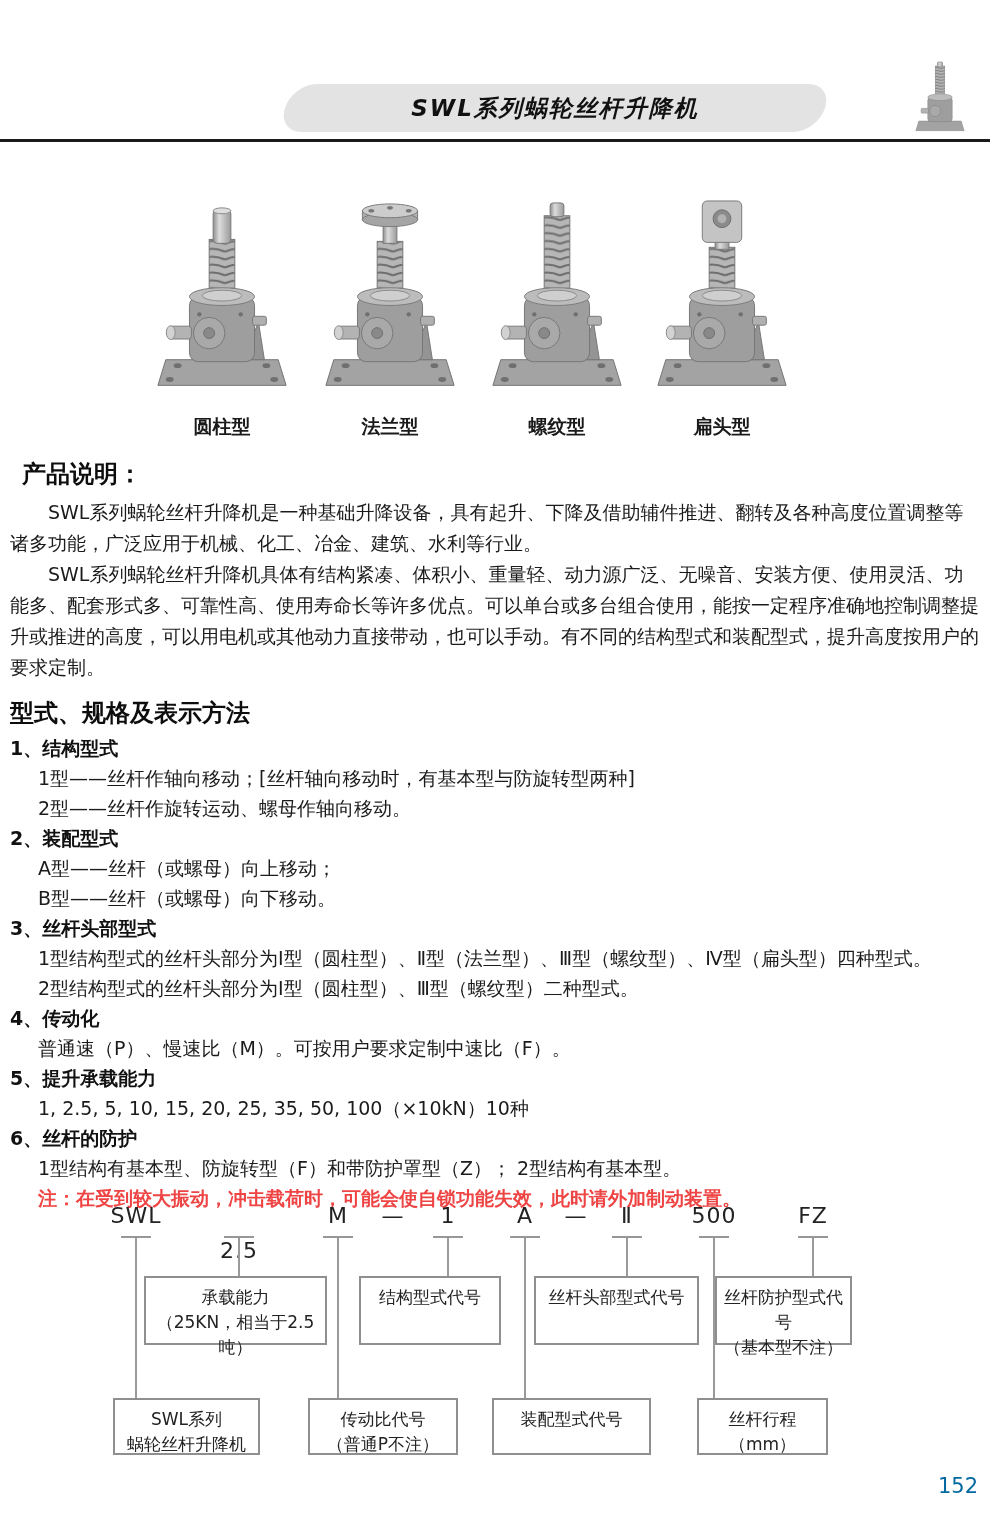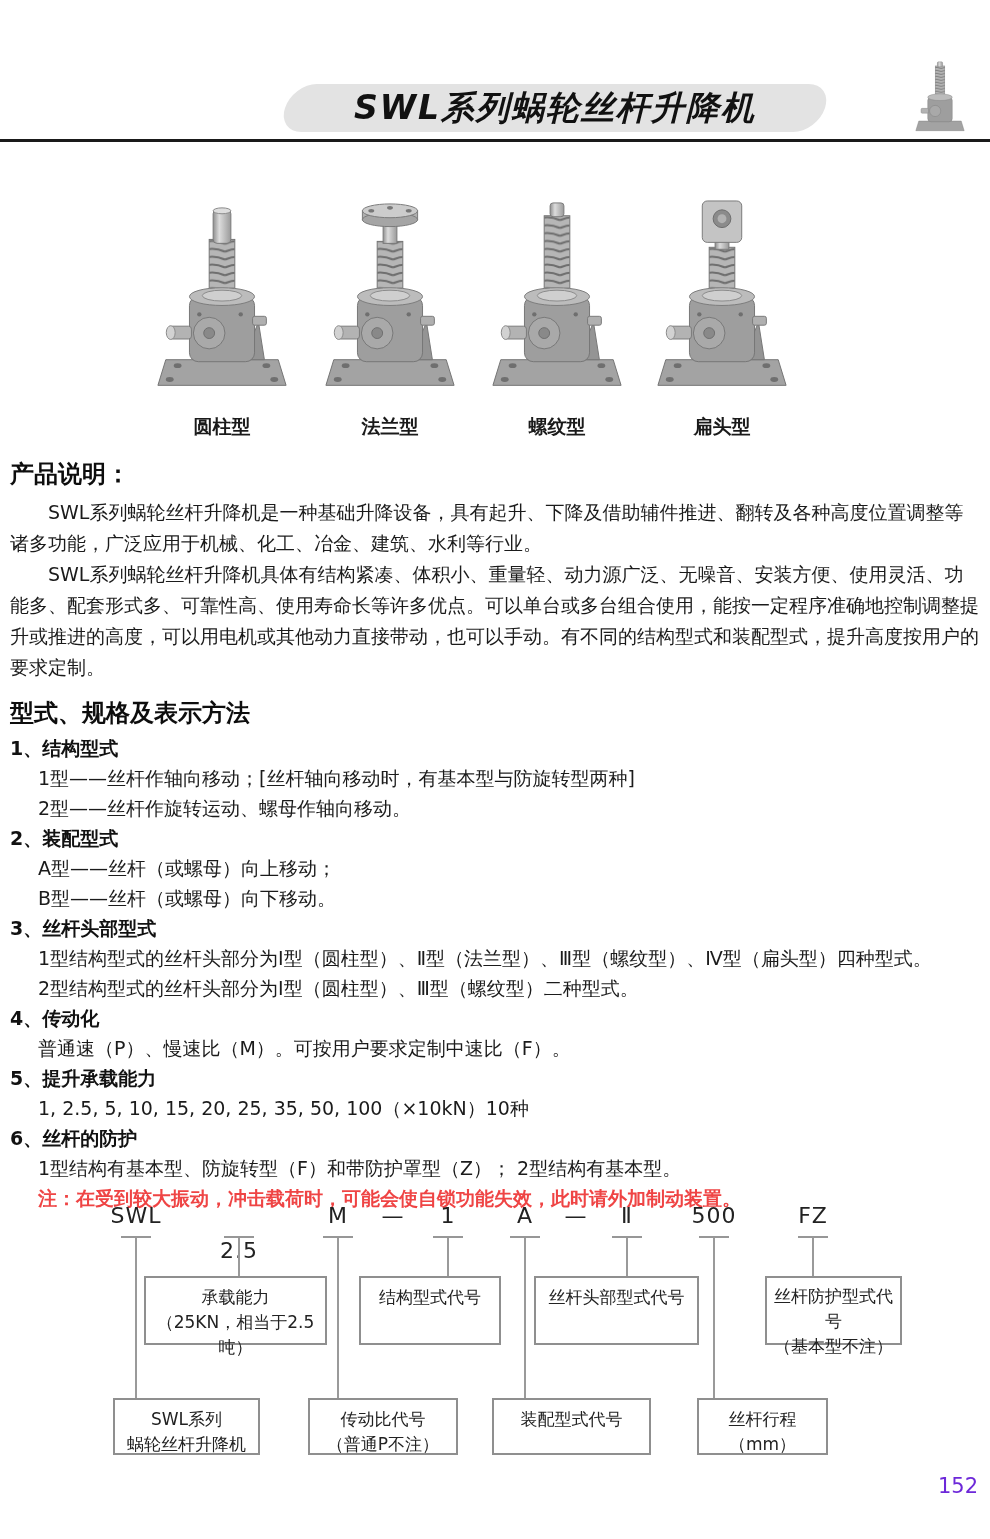--- a/index.html
+++ b/index.html
@@ -4,53 +4,53 @@
 <style>
   html,body{margin:0;padding:0;background:#ffffff;}
   .page{position:relative;width:990px;height:1539px;background:#ffffff;overflow:hidden;
         font-family:"DejaVu Sans","Liberation Sans",sans-serif;color:#141414;}
 
   
   .banner{position:absolute;left:285px;top:84px;width:540px;height:48px;}
   .banner-bg{position:absolute;left:0;top:0;right:0;bottom:0;background:#e3e3e3;
              transform:skewX(-18deg);border-radius:26px;}
   .banner-title{position:relative;z-index:1;display:block;width:100%;text-align:center;
-                font-size:33px;font-weight:900;font-style:italic;line-height:48px;
+                font-size:23px;font-weight:900;font-style:italic;line-height:48px;
                 letter-spacing:2px;color:#111;}
   .header-rule{position:absolute;left:0;top:139px;width:990px;height:3px;background:#1a1a1a;}
   .header-icon{position:absolute;left:912px;top:60px;width:56px;height:80px;}
 
   
   .figure{position:absolute;top:198px;width:160px;text-align:center;}
   .figure svg{width:150px;height:212px;display:block;margin:0 auto;}
   .figure-label{display:block;margin-top:4px;font-size:19px;font-weight:bold;color:#1a1a1a;}
 
   
   .body-text{position:absolute;left:10px;top:459px;width:970px;}
-  .h1{font-size:24px;font-weight:bold;margin:0 0 8px 0;line-height:30px;color:#0d0d0d;}
+  .h1{font-size:24px;font-weight:bold;margin:0 0 8px 12px;line-height:30px;color:#0d0d0d;}
   .para{font-size:19px;line-height:31px;margin:0;text-indent:2em;color:#1b1b1b;}
   .h2{font-size:24px;font-weight:bold;margin:14px 0 4px 0;line-height:32px;color:#0d0d0d;}
   .item-title{font-size:19px;font-weight:bold;line-height:30px;color:#111;}
   .item-line{font-size:19px;line-height:30px;padding-left:28px;color:#1b1b1b;}
   .note-line{font-weight:bold;color:#ef4444;}
 
   
   .diagram{position:absolute;left:0;top:1195px;width:990px;height:300px;}
   .code{position:absolute;top:8px;width:96px;margin-left:-48px;text-align:center;
         font-size:22px;color:#222;letter-spacing:1px;}
   .tick{position:absolute;top:41px;width:30px;height:2px;margin-left:-15px;background:#979797;}
   .vline{position:absolute;width:2px;margin-left:-1px;background:#9a9a9a;top:43px;}
   .vline.high{height:38px;}
   .vline.low{height:160px;}
   .dbox{position:absolute;border:2px solid #8f8f8f;background:#fff;text-align:center;
         font-size:17px;line-height:25px;color:#222;padding-top:7px;box-sizing:border-box;}
   .dbox.top{top:81px;height:69px;}
   .dbox.bottom{top:203px;height:57px;}
 
-  .page-number{position:absolute;left:938px;top:1474px;font-size:21px;color:#6d28d9;}
+  .page-number{position:absolute;left:938px;top:1474px;font-size:21px;color:#0369a1;}
 </style>
 </head>
 <body>
 
 <div class="page">
 
   <svg width="0" height="0" style="position:absolute">
     <defs>
       <pattern id="thread" width="26" height="8" patternUnits="userSpaceOnUse">
         <rect width="26" height="8" fill="#b6b6b6"></rect>
@@ -265,21 +265,21 @@
       <div>（25KN，相当于2.5吨）</div>
     </div>
     <div class="dbox top" style="left:359px;width:142px;">
       <div>结构型式代号</div>
       <div></div>
     </div>
     <div class="dbox top" style="left:534px;width:165px;">
       <div>丝杆头部型式代号</div>
       <div></div>
     </div>
-    <div class="dbox top" style="left:765px;width:137px;font-family:Liberation Mono, monospace;">
+    <div class="dbox top" style="left:715px;width:137px;">
       <div>丝杆防护型式代号</div>
       <div>（基本型不注）</div>
     </div>
 
     <div class="dbox bottom" style="left:308px;width:150px;">
       <div>传动比代号</div>
       <div>（普通P不注）</div>
     </div>
     <div class="dbox bottom" style="left:113px;width:147px;">
       <div>SWL系列</div>

